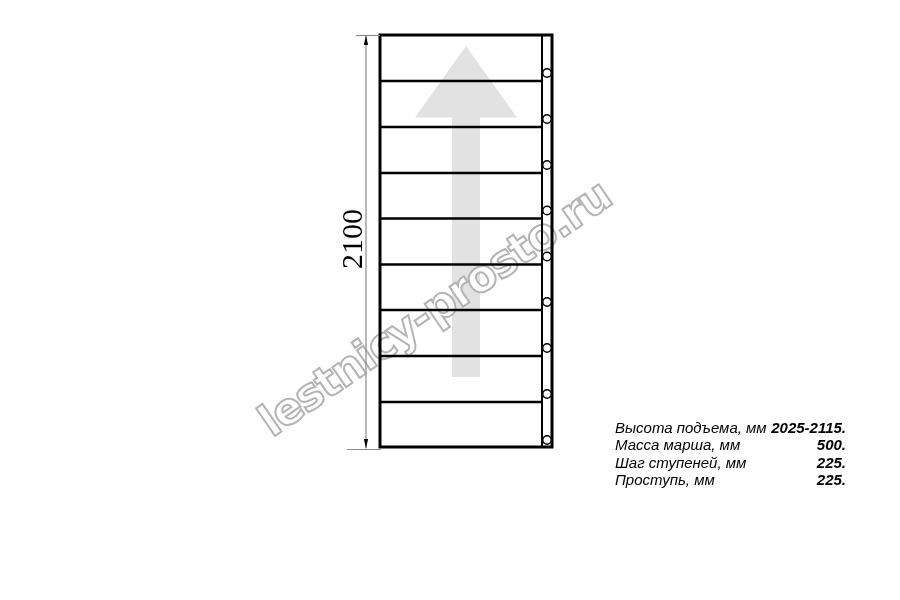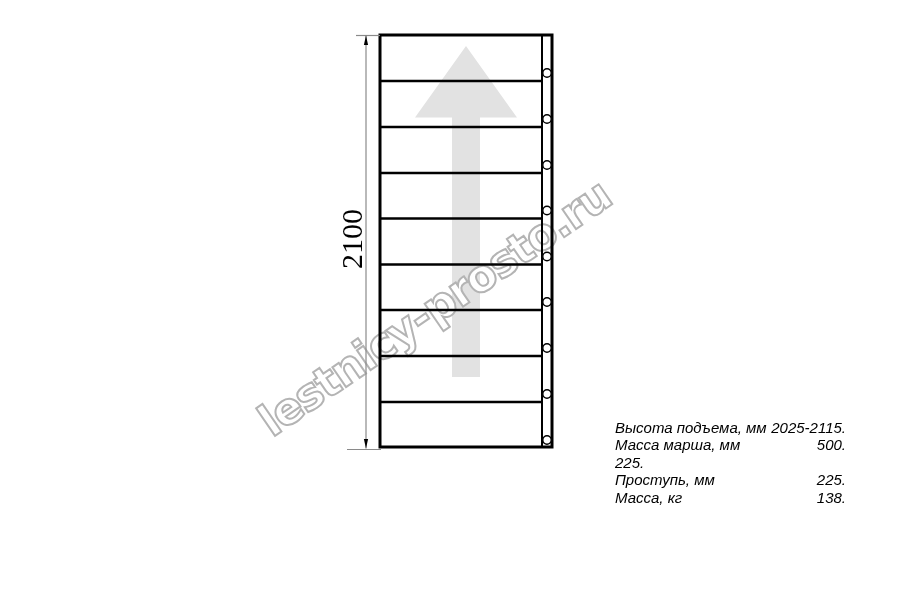--- a/index.html
+++ b/index.html
@@ -30,21 +30,21 @@
     font-style: italic;
     font-size: 15px;
     line-height: 17.4px;
     color: #000000;
   }
   .spec-row {
     display: flex;
     justify-content: space-between;
   }
   .spec-label { white-space: nowrap; }
-  .spec-value { text-align: right; white-space: nowrap; }
+  .spec-value { text-align: right; white-space: nowrap; font-weight: bold; }
 </style>
 </head>
 <body>
 
 <div class="canvas">
 
   <svg class="drawing-svg" width="900" height="600" viewBox="0 0 900 600">
 
     <polygon points="466,46 517,117.5 480,117.5 480,377 452,377 452,117.5 415,117.5" fill="#e2e2e2"></polygon>
 
@@ -88,25 +88,22 @@
   <div class="specs">
     <div class="spec-row">
       <span class="spec-label">Высота подъема, мм</span>
       <span class="spec-value">2025-2115.</span>
     </div>
     <div class="spec-row">
       <span class="spec-label">Масса марша, мм</span>
       <span class="spec-value">500.</span>
     </div>
     <div class="spec-row">
+      <span class="spec-label">Шаг ступеней, мм</span>
       <span class="spec-value">225.</span>
     </div>
     <div class="spec-row">
       <span class="spec-label">Проступь, мм</span>
       <span class="spec-value">225.</span>
     </div>
-    <div class="spec-row">
-      <span class="spec-label">Масса, кг</span>
-      <span class="spec-value">138.</span>
-    </div>
   </div>
 
 </div>
 
 </body></html>

